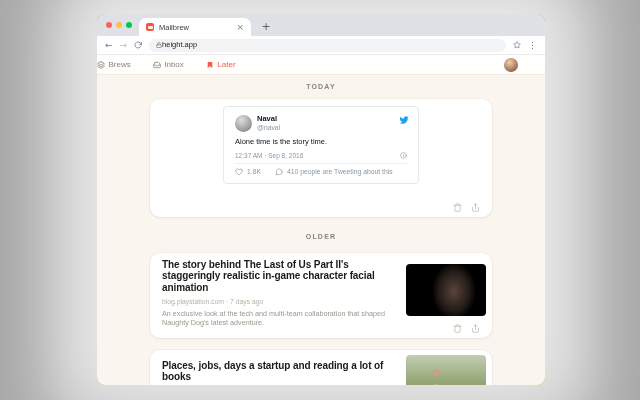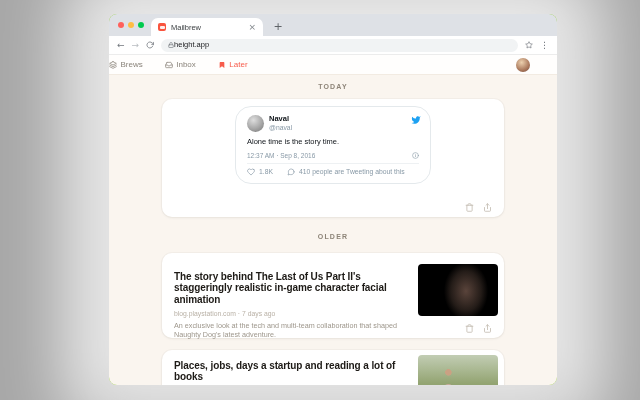--- a/index.html
+++ b/index.html
@@ -10,21 +10,21 @@
     -webkit-font-smoothing:antialiased;
   }
   .glyph{font-family:"DejaVu Sans",sans-serif}
   svg{display:block}
 
   
   .window{
     position:absolute;left:97px;top:14px;width:448px;height:371px;
     border-radius:8px;overflow:hidden;background:#84cc16;
     box-shadow:0 0 70px 42px rgba(255,255,255,.82), 0 12px 34px rgba(0,0,0,.22);
-    display:flex;flex-direction:column;margin-left:12px;
+    display:flex;flex-direction:column;
   }
 
   
   .tabbar{height:22px;background:#dee1e6;position:relative;flex:none}
   .lights{position:absolute;left:9px;top:8px;display:flex;gap:4px}
   .light{width:6px;height:6px;border-radius:50%}
   .l-red{background:#ff605c}.l-yellow{background:#ffbd44}.l-green{background:#00ca4e}
   .tab{
     position:absolute;left:42px;top:4px;width:112px;height:18px;background:#fff;
     border-radius:7px 7px 0 0;display:flex;align-items:center;padding:0 7px;box-sizing:border-box;
@@ -57,39 +57,39 @@
 
   .card{
     width:342px;background:#fff;border-radius:10px;position:relative;box-sizing:border-box;flex:none;
     box-shadow:0 1px 3px rgba(40,32,22,.06), 0 0 0 1px rgba(40,32,22,.028);
   }
   .card-actions{position:absolute;right:12px;bottom:5px;display:flex;gap:9px;color:#c3bcb1}
 
   
   .tweet-card{height:118px;margin-top:8px;padding-top:7px}
   .embed{
-    width:196px;margin:0 auto;border:1px solid #e4e9ec;border-radius:16px;
+    width:196px;margin:0 auto;border:1px solid #e4e9ec;border-radius:4px;
     padding:7px 11px;box-sizing:border-box;position:relative;background:#fff;
   }
   .t-head{display:flex;gap:5px;align-items:center}
   .t-avatar{width:17px;height:17px;border-radius:50%;flex:none;
     background:radial-gradient(circle at 38% 30%,#dedede,#a6a6a6 55%,#757575)}
   .t-name{font-size:7.5px;font-weight:bold;color:#0f1419;line-height:1.25}
   .t-handle{font-size:6.8px;color:#8899a6;line-height:1.25}
   .bird{position:absolute;right:9px;top:8px;color:#1da1f2}
   .t-body{font-size:7.5px;color:#0f1419;line-height:1.35;margin-top:5px}
   .t-body p{margin:0}
   .t-body p + p{margin-top:6px}
   .t-ts{font-size:6.5px;color:#8899a6;margin-top:5px;display:flex;align-items:center;justify-content:space-between;line-height:1}
   .t-div{border-top:1px solid #eef1f3;margin-top:4px}
   .t-eng{display:flex;align-items:center;gap:4px;margin-top:4px;font-size:6.8px;color:#8899a6;line-height:1}
   .eng-gap{width:6px}
 
   
-  .article{margin-top:11px;padding:18px 12px;height:85px}
+  .article{margin-top:11px;padding:6px 12px;height:85px}
   .article2{margin-top:12px;height:72px;padding:10px 12px}
   .art-body{width:240px}
   .art-title{font-size:10px;font-weight:bold;color:#1d1a16;line-height:1.16;letter-spacing:-.1px;margin:0}
   .art-src{font-size:6.8px;color:#b9b1a6;margin-top:4px;line-height:1.2}
   .art-desc{font-size:7.2px;color:#9d968b;line-height:1.32;margin-top:3px}
   .thumb{position:absolute;right:6px;width:80px;border-radius:4px}
   .thumb1{top:11px;height:52px;background:radial-gradient(ellipse 26px 34px at 60% 52%,#5a443b 0%,#241c18 58%,#000 85%) #000}
   .thumb2{top:5px;height:62px;
     background:
       radial-gradient(circle 5px at 38% 28%, #caa183 0 60%, rgba(0,0,0,0) 70%),

